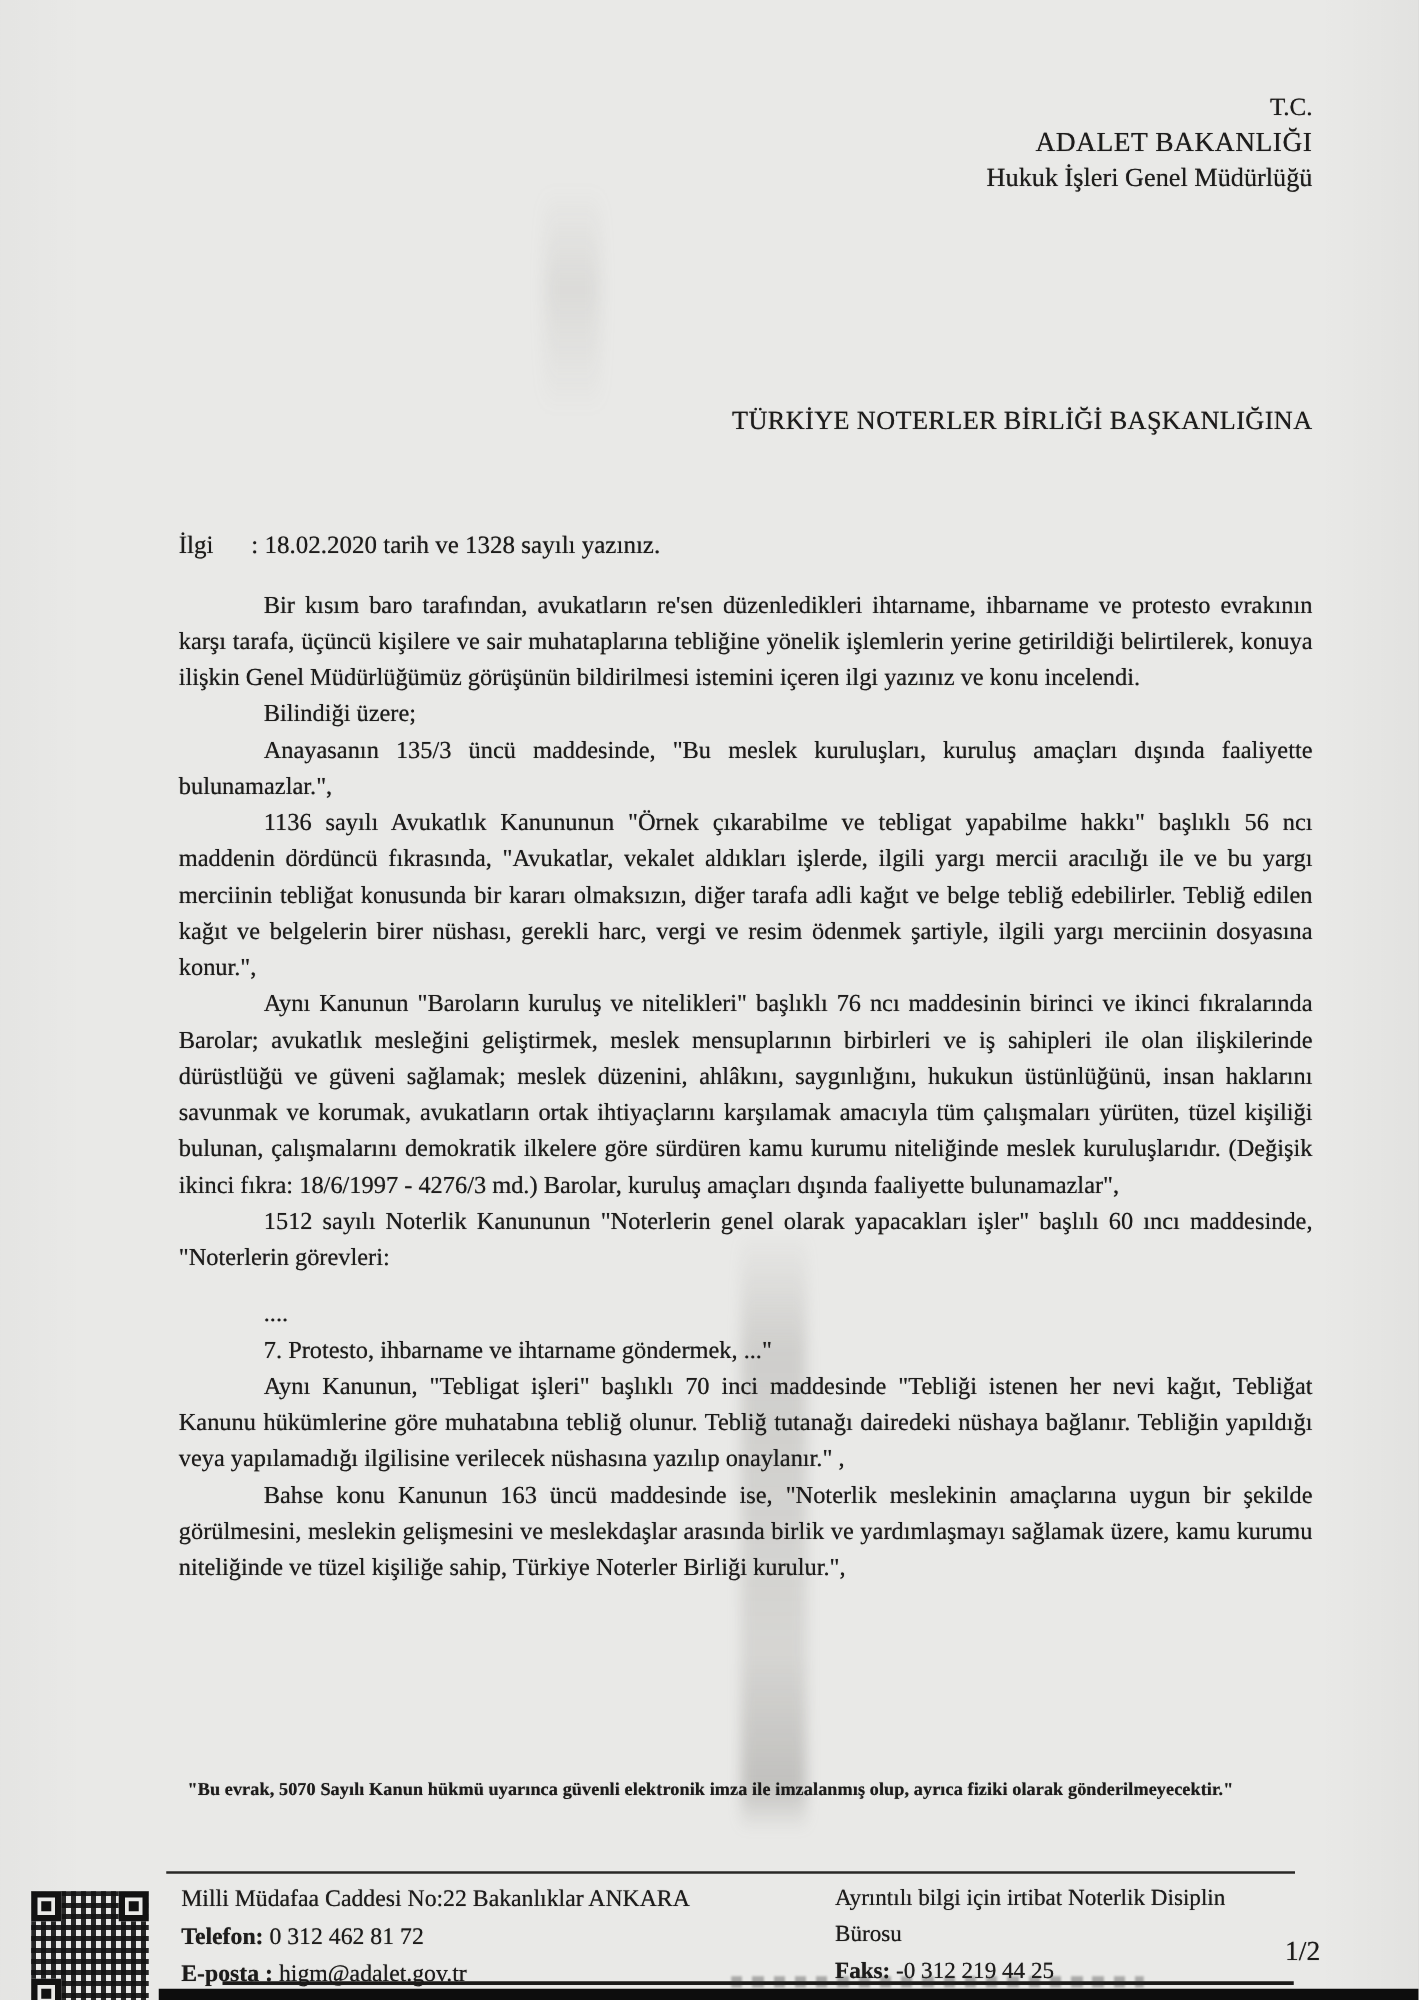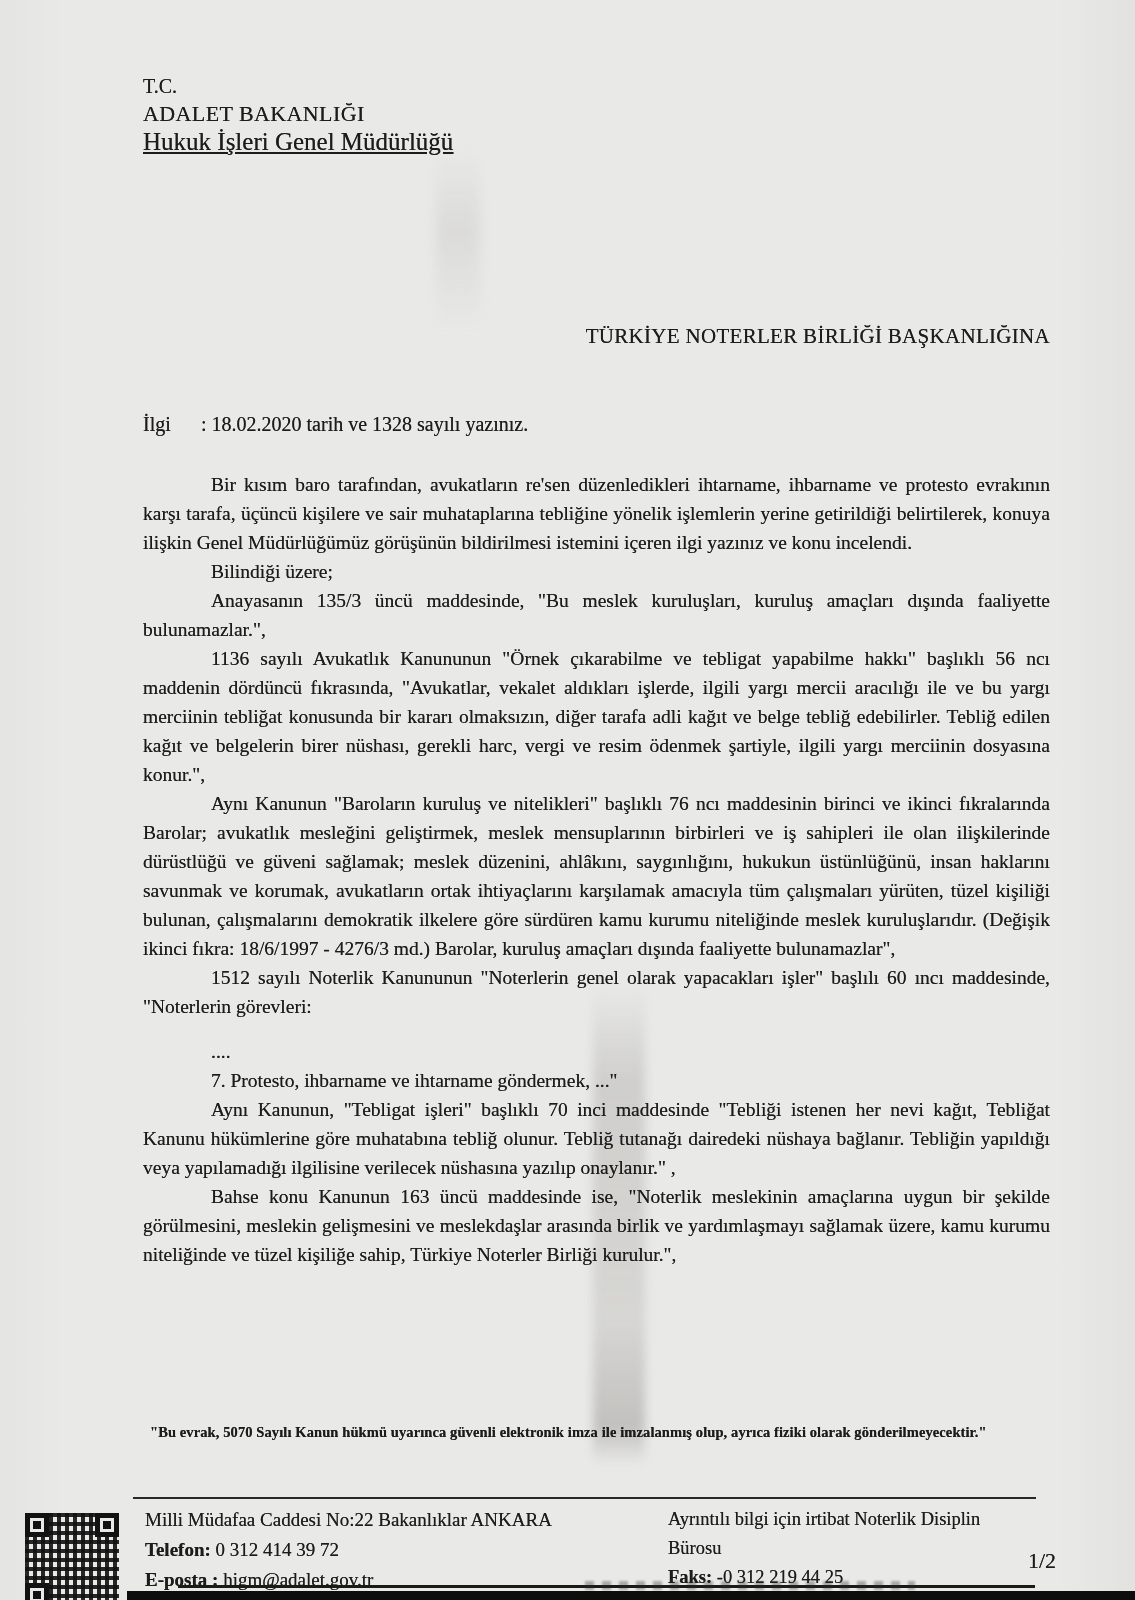--- a/index.html
+++ b/index.html
@@ -10,37 +10,37 @@
     background: #e9e9e7;
     background-image: linear-gradient(90deg, rgba(0,0,0,0.02), rgba(0,0,0,0) 6%, rgba(0,0,0,0) 93%, rgba(0,0,0,0.03));
     overflow: hidden;
     font-family: "Liberation Serif", "DejaVu Serif", serif;
     color: #1d1c1b;
   }
   .ink { text-shadow: 0 0 0.6px rgba(25,24,22,0.75); }
 
   .letterhead {
     position: absolute; top: 72px; left: 143px; width: 907px;
-    text-align: left; line-height: 28px;
+    text-align: right; line-height: 28px;
   }
   .letterhead .l1 { font-size: 20px; }
   .letterhead .l2 { font-size: 22px; letter-spacing: 0.4px; }
-  .letterhead .l3 { font-size: 25px; text-decoration: underline; }
+  .letterhead .l3 { font-size: 21px; }
 
   .meta { position: absolute; top: 213px; left: 143px; width: 820px; font-size: 20px; line-height: 31px; }
   .meta-row { display: flex; }
   .meta-label { display: inline-block; width: 58px; flex: 0 0 58px; }
   .meta-date { margin-left: auto; }
 
   .addressee {
     position: absolute; top: 324px; left: 143px; width: 907px;
     text-align: right; font-size: 21px; letter-spacing: 0.3px;
   }
 
-  .reference { position: absolute; top: 413px; left: 143px; font-size: 20px; display: flex; }
+  .reference { position: absolute; top: 425px; left: 143px; font-size: 20px; display: flex; }
   .reference .meta-label { width: 58px; }
 
   .body-text {
     position: absolute; top: 470px; left: 143px; width: 907px;
     font-size: 19.5px; line-height: 29px; text-align: justify;
   }
   .body-text p { margin: 0; text-indent: 68px; }
   .body-text p.gap { margin-top: 16px; }
 
   .disclaimer {
@@ -124,21 +124,21 @@
   </div>
 
   <div class="disclaimer ink">"Bu evrak, 5070 Sayılı Kanun hükmü uyarınca güvenli elektronik imza ile imzalanmış olup, ayrıca fiziki olarak gönderilmeyecektir."</div>
 
   <div class="rule-top"></div>
 
   <div class="footer-left footer ink">
     <div>Milli Müdafaa Caddesi No:22 Bakanlıklar ANKARA</div>
     <div>
       <b>Telefon:</b>
-      <span>0 312 414 39 72</span>
+      <span>0 312 462 81 72</span>
     </div>
     <div>
       <b>E-posta :</b>
       <span>higm@adalet.gov.tr</span>
     </div>
   </div>
 
   <div class="footer-right footer ink">
     <div>Ayrıntılı bilgi için irtibat Noterlik Disiplin Bürosu</div>
     <div>

